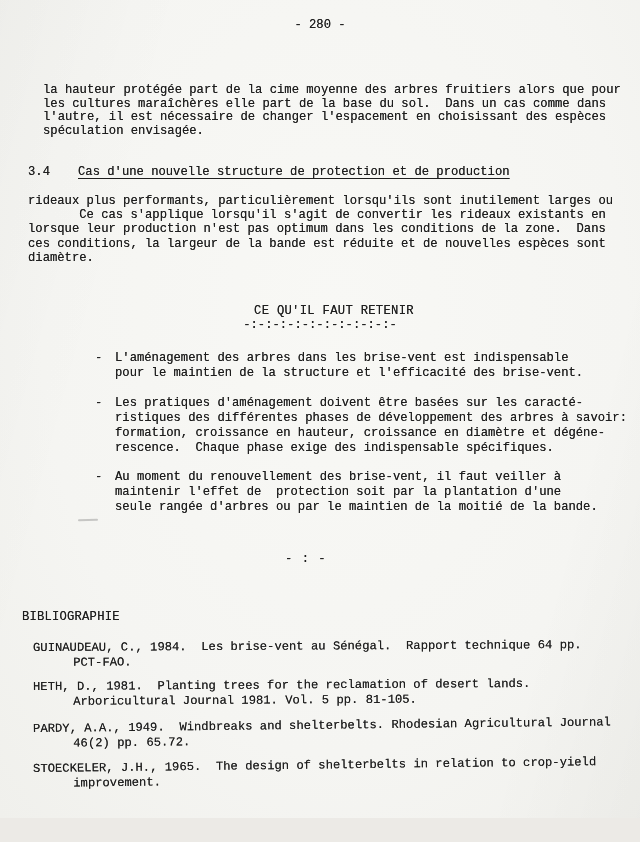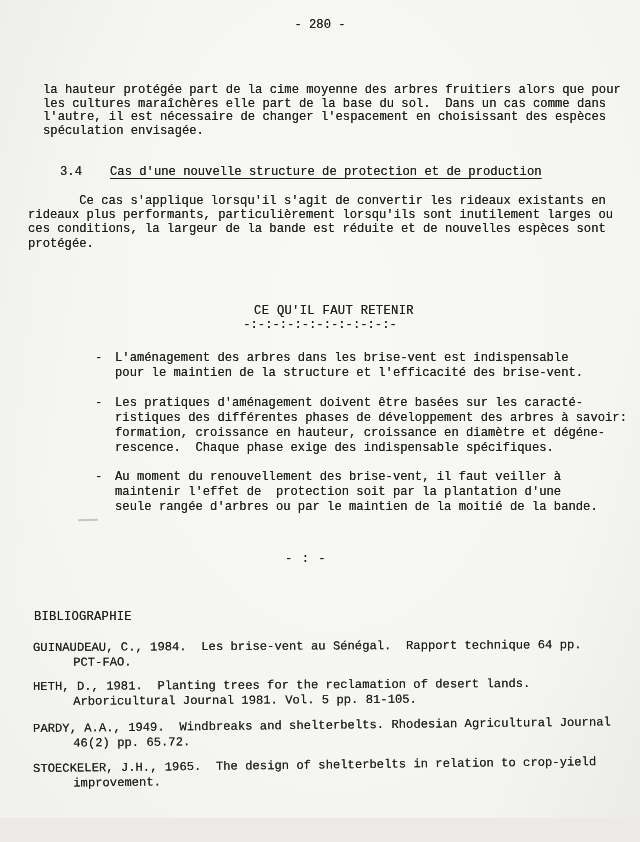--- a/index.html
+++ b/index.html
@@ -24,36 +24,36 @@
   .ln {
     white-space: pre;
     text-shadow: 0 0 0.6px rgba(28,28,28,0.8);
   }
 
   .center-row { left: 0; width: 100%; text-align: center; }
 
   .para-1 { left: 28px; top: 84px;  line-height: 13.6px; margin-left: 15px; }
   .para-2 { left: 28px; top: 194px; line-height: 14.2px; }
 
-  .heading { left: 28px; top: 165px; margin-left: 32px; }
+  .heading { left: 28px; top: 165px; }
   .sec-num { display: inline-block; width: 50px; }
   .sec-title { text-decoration: underline; text-underline-offset: 3px; }
 
   .callout-title   { top: 304px; letter-spacing: 0.3px; padding-left: 28px; }
   .callout-divider { top: 318px; }
 
   .bullet { left: 115px; width: 520px; line-height: 15px; }
   .bullet-1 { top: 351px; }
   .bullet-2 { top: 396px; }
   .bullet-3 { top: 470px; }
   .marker { position: absolute; left: -20px; top: 0; }
 
   .separator { left: 285px; top: 552px; letter-spacing: 1px; }
 
-  .bib-title { left: 34px; top: 610px; letter-spacing: 0.2px; }
+  .bib-title { left: 22px; top: 610px; letter-spacing: 0.2px; }
   .bib-entry { left: 33px; line-height: 15px; transform-origin: left top; }
   .bib-entry .indent { padding-left: 40px; }
   .bib-1 { top: 641px; transform: rotate(-0.30deg); }
   .bib-2 { top: 680px; transform: rotate(-0.35deg); }
   .bib-3 { top: 722px; transform: rotate(-0.65deg); }
   .bib-4 { top: 762px; transform: rotate(-0.70deg); }
 
   .smudge {
     position: absolute;
     left: 78px; top: 519px;
@@ -75,24 +75,25 @@
     <div class="ln">les cultures maraîchères elle part de la base du sol.  Dans un cas comme dans</div>
     <div class="ln">l'autre, il est nécessaire de changer l'espacement en choisissant des espèces</div>
     <div class="ln">spéculation envisagée.</div>
   </div>
 
   <div class="abs heading">
     <span class="ln sec-num">3.4</span><span class="ln sec-title">Cas d'une nouvelle structure de protection et de production</span>
   </div>
 
   <div class="abs para-2">
+    <div class="ln">rideaux plus performants, particulièrement lorsqu'ils sont inutilement larges ou</div>
     <div class="ln">       Ce cas s'applique lorsqu'il s'agit de convertir les rideaux existants en</div>
-    <div class="ln">rideaux plus performants, particulièrement lorsqu'ils sont inutilement larges ou</div>
+    <div class="ln">lorsque leur production n'est pas optimum dans les conditions de la zone.  Dans</div>
     <div class="ln">ces conditions, la largeur de la bande est réduite et de nouvelles espèces sont</div>
-    <div class="ln">protégée.</div>
+    <div class="ln">diamètre.</div>
   </div>
 
   <div class="abs center-row ln callout-title">CE QU'IL FAUT RETENIR</div>
   <div class="abs center-row ln callout-divider">-:-:-:-:-:-:-:-:-:-:-</div>
 
   <div class="abs bullet bullet-1">
     <span class="ln marker">-</span>
     <div class="ln">L'aménagement des arbres dans les brise-vent est indispensable</div>
     <div class="ln">pour le maintien de la structure et l'efficacité des brise-vent.</div>
   </div>

